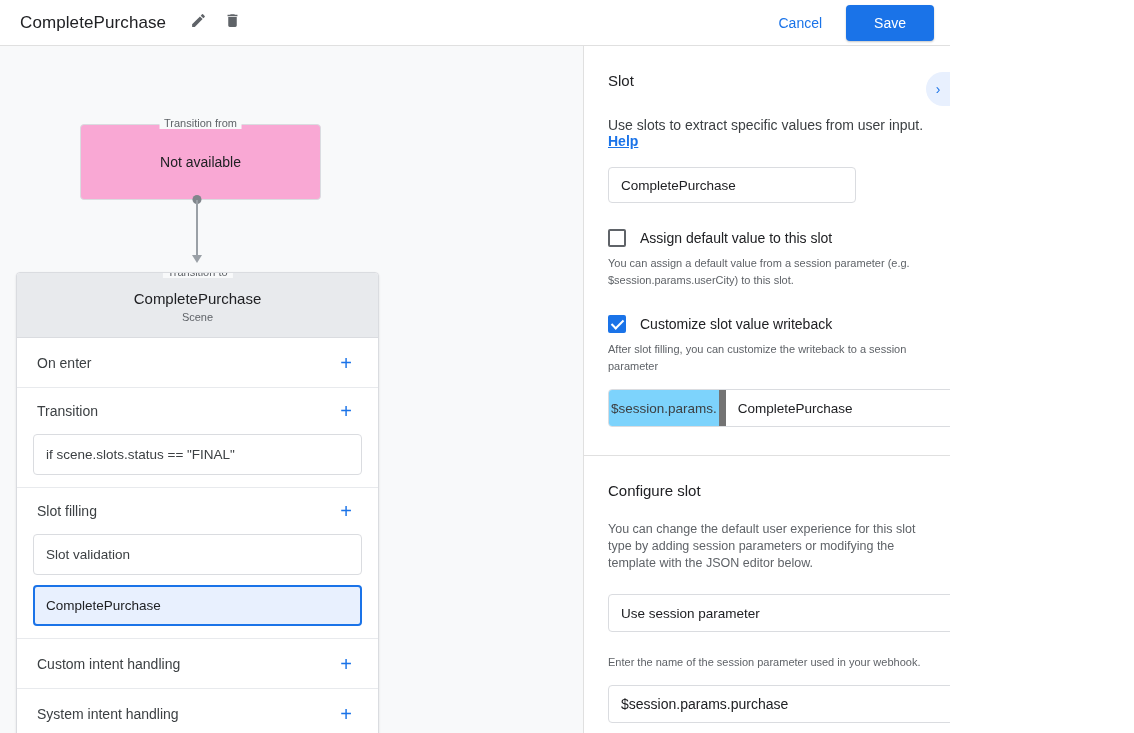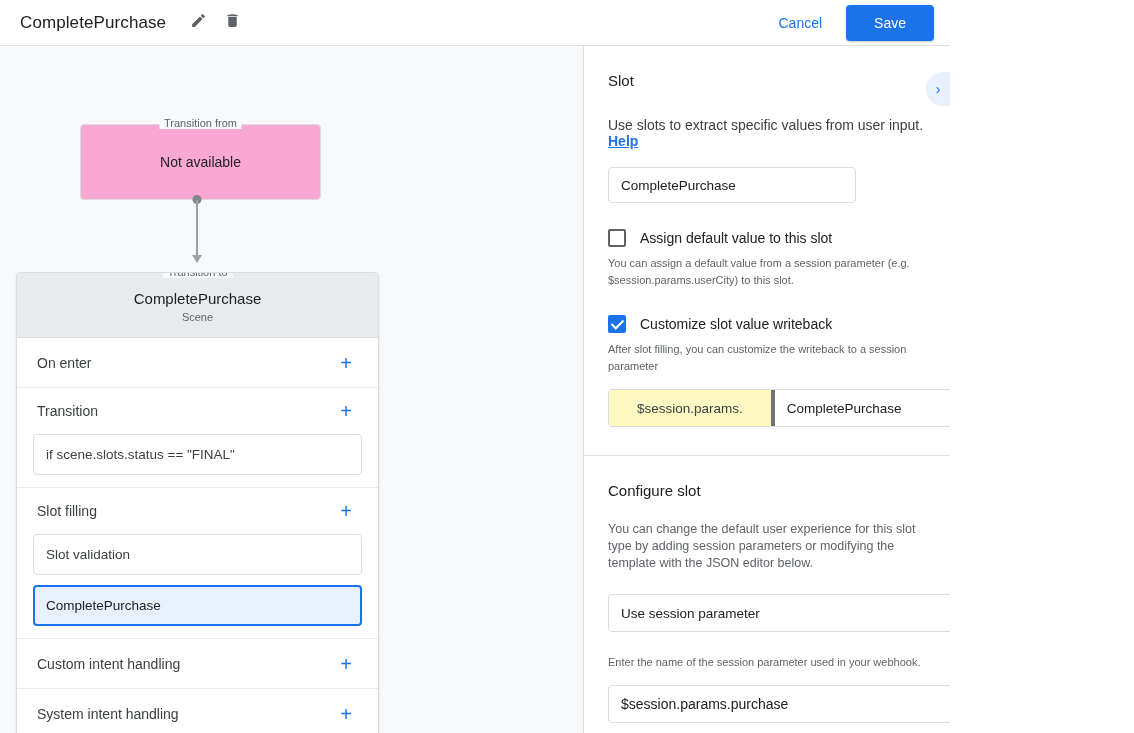--- a/index.html
+++ b/index.html
@@ -325,27 +325,27 @@
   .combined-input {
     display: flex;
     margin-top: 14px;
     border: 1px solid #dadce0;
     border-radius: 4px;
     overflow: hidden;
     height: 38px;
     width: 510px;
   }
   .combined-prefix {
-    background: #fef9c3;
-    padding: 0 28px;
+    background: #7dd3fc;
+    padding: 0 2px;
     display: flex;
     align-items: center;
     font-size: 13.5px;
     color: #3c4043;
-    border-right: 4px solid #737373;
+    border-right: 7px solid #737373;
   }
   .combined-value {
     flex: 1;
     display: flex;
     align-items: center;
     padding: 0 12px;
     font-size: 13.5px;
     color: #202124;
     background: #fff;
   }

